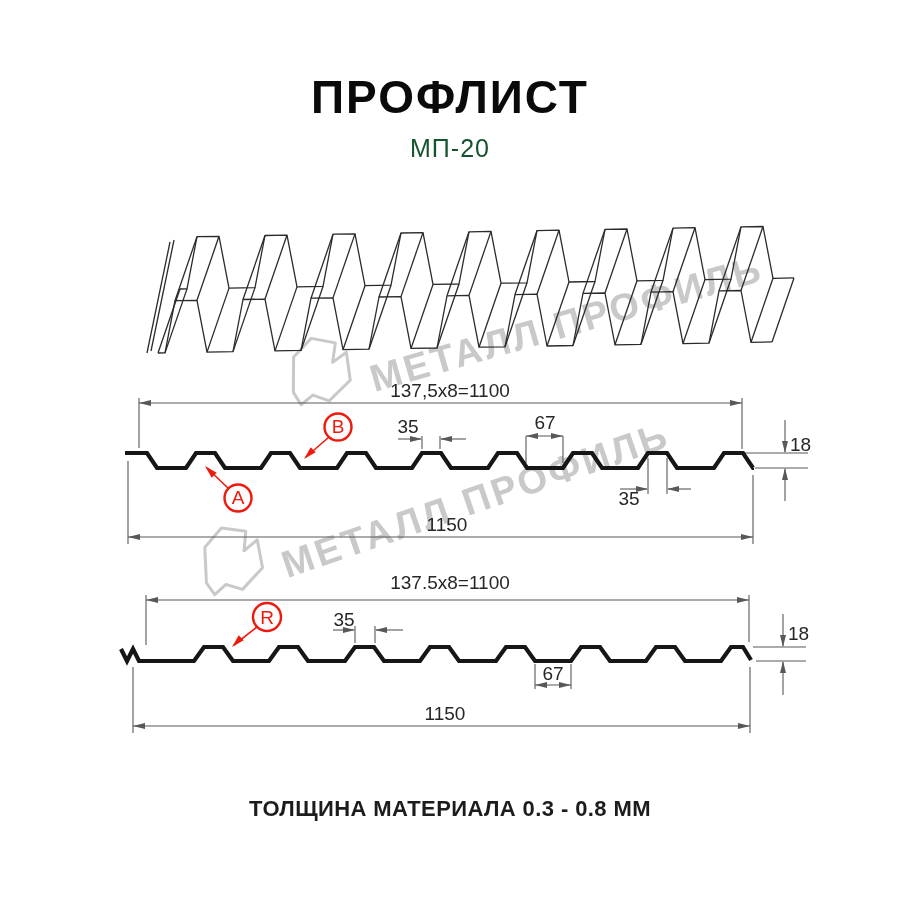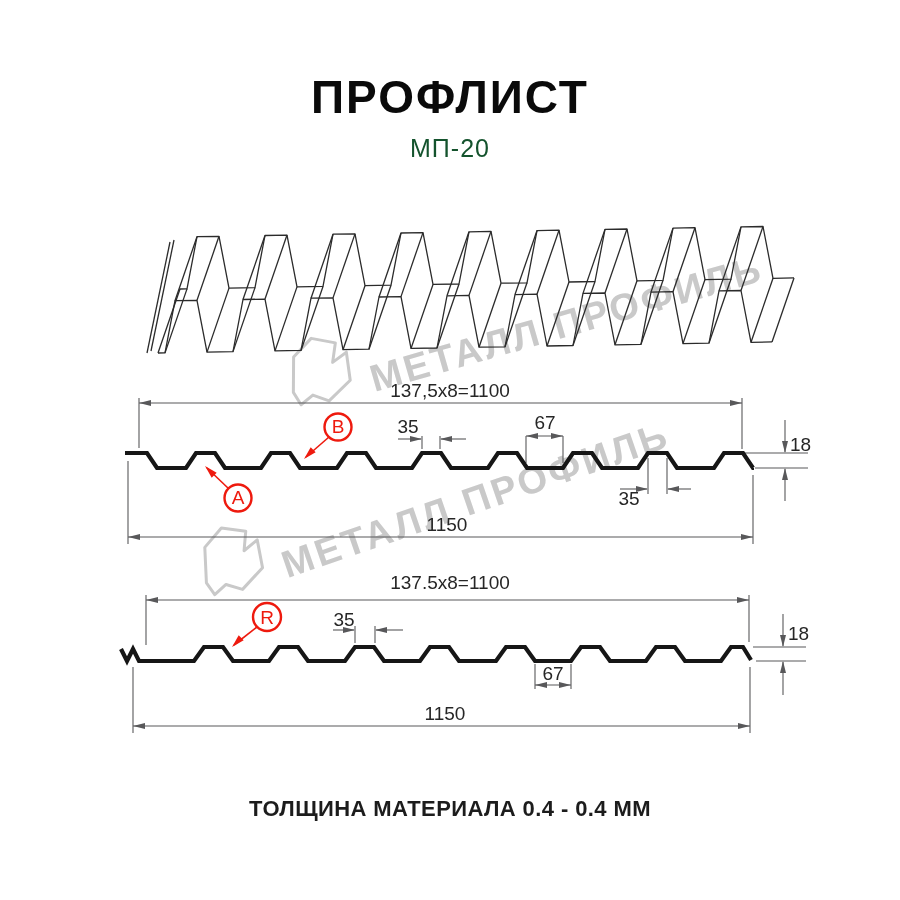--- a/index.html
+++ b/index.html
@@ -211,14 +211,14 @@
         <polygon points="0,0 -12,-3 -12,3" fill="#58585a" transform="translate(783,647) rotate(90)"></polygon>
         <polygon points="0,0 -12,-3 -12,3" fill="#58585a" transform="translate(783,661) rotate(270)"></polygon>
         <polygon points="0,0 -12,-3 -12,3" fill="#58585a" transform="translate(133,726) rotate(180)"></polygon>
         <polygon points="0,0 -12,-3 -12,3" fill="#58585a" transform="translate(750,726) rotate(0)"></polygon>
         <polygon points="0,0 -13,-3.5 -13,3.5" fill="#ee1a0e" transform="translate(205,466) rotate(225)"></polygon>
         <polygon points="0,0 -13,-3.5 -13,3.5" fill="#ee1a0e" transform="translate(304,459) rotate(135)"></polygon>
         <polygon points="0,0 -13,-3.5 -13,3.5" fill="#ee1a0e" transform="translate(232,647) rotate(135)"></polygon>
       </g>
   </svg>
 
-  <div class="footer">ТОЛЩИНА МАТЕРИАЛА 0.4 - 0.4 ММ</div>
+  <div class="footer">ТОЛЩИНА МАТЕРИАЛА 0.3 - 0.8 ММ</div>
 </div>
 
 </body></html>

